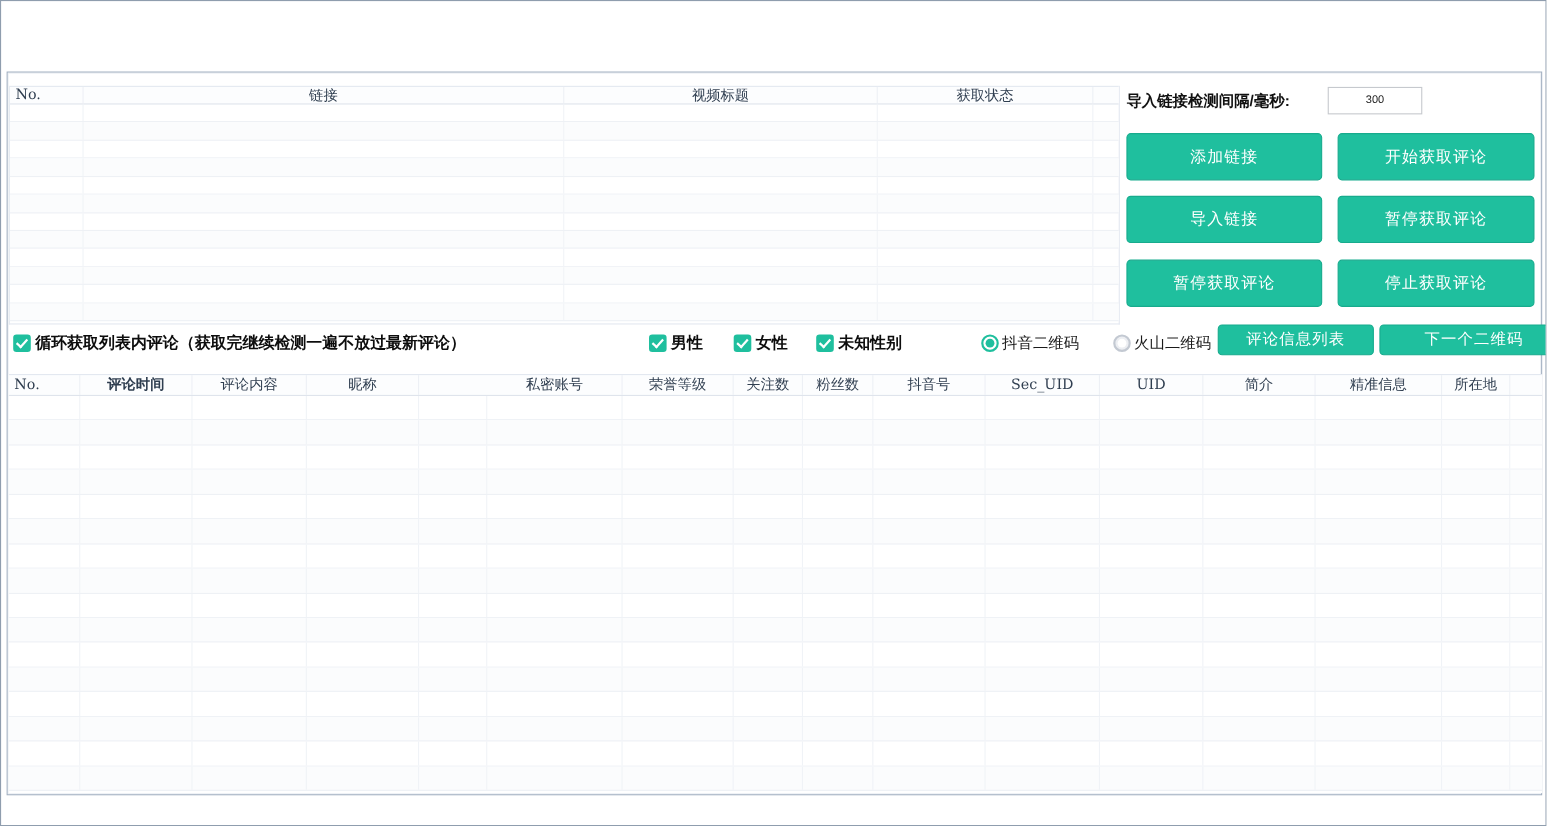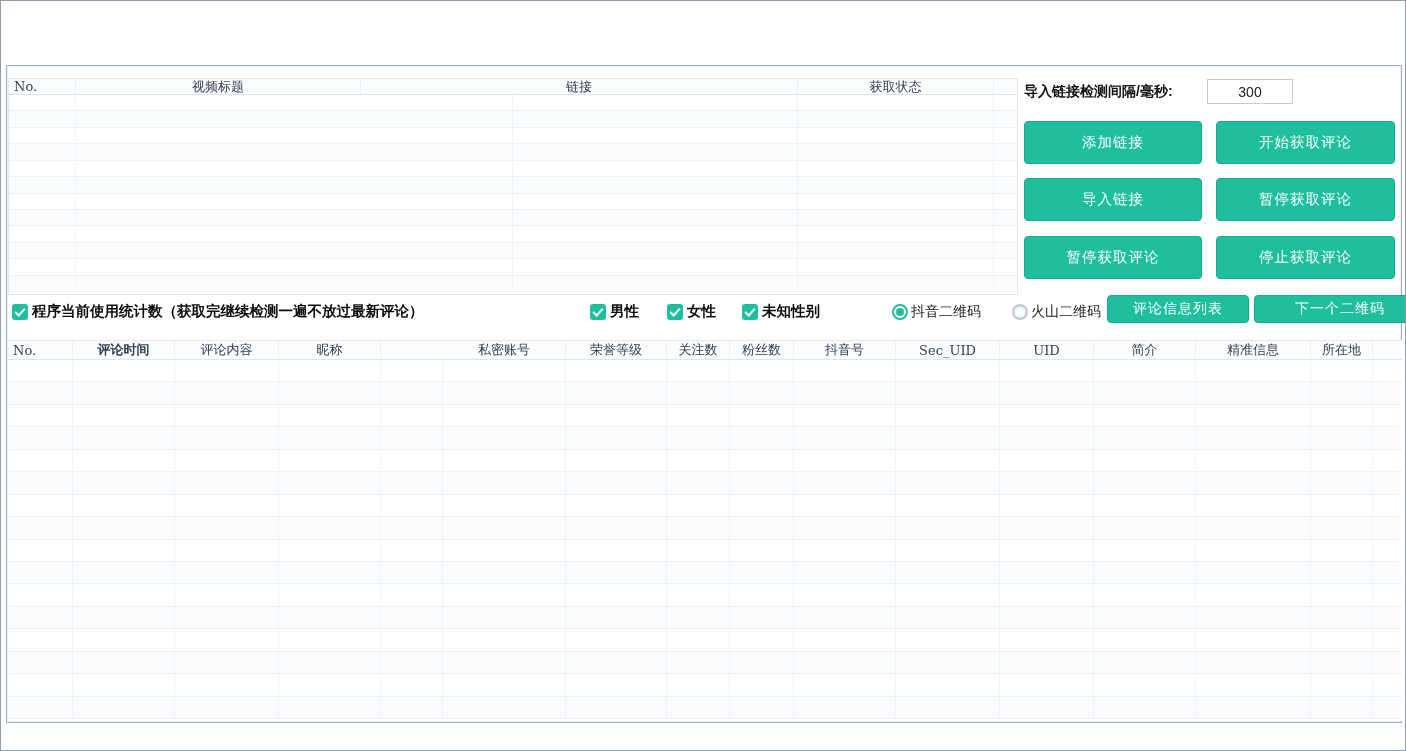--- a/index.html
+++ b/index.html
@@ -47,21 +47,21 @@
   .tbl-head .cell:last-child{ border-right:none; }
   .tbl-body{ display:flex; flex-direction:column; }
   .tbl-row{ display:flex; border-bottom:1px solid #eef1f5; flex:1 0 auto; }
   .tbl-row:nth-child(even){ background:#fbfcfd; }
   .tbl-row .cell{ border-right:1px solid #f0f3f7; height:100%; }
   .tbl-row .cell:last-child{ border-right:none; }
   .tbl.bordered{ border:1px solid #e3e8f0; border-top:none; }
   
   .ctl-label{ position:absolute; font-size:14px; font-weight:bold; color:#111; white-space:nowrap; }
   .interval-input{ position:absolute; border:1px solid #c6c9ce; background:#fff;
-    font-size:14px; color:#222; text-align:center; outline:none; font-family:"Liberation Sans",sans-serif; }
+    font-size:10px; color:#222; text-align:center; outline:none; font-family:"Liberation Sans",sans-serif; }
   .green-btn{ position:absolute; background:#1fbf9e; border:1px solid #17ab8d; border-radius:4px;
     color:#fff; font-size:14.5px; display:flex; align-items:center; justify-content:center;
     cursor:pointer; white-space:nowrap; letter-spacing:1px; }
   .green-btn.small{ font-size:14px; border-radius:4px; }
   
   .chk-item{ position:absolute; display:flex; align-items:center; cursor:pointer; }
   .chk-box{ width:16px; height:16px; border-radius:3px; background:#1fbf9e; position:relative; flex:0 0 auto; }
   .chk-box::after{ content:""; position:absolute; left:5px; top:2px; width:4px; height:8px;
     border:solid #fff; border-width:0 2px 2px 0; transform:rotate(42deg); }
   .chk-label{ margin-left:4px; font-size:14.5px; font-weight:bold; color:#0d0d0d; white-space:nowrap; }
@@ -106,22 +106,22 @@
         <div class="tab-inner">拓客UID转手机</div>
       </div>
     </div>
 
   <div class="panel">
     <div class="panel-inner">
 
       <div class="tbl bordered" id="link-table" style="left:0; top:11px; width:1010px; height:217px;">
           <div class="tbl-head" style="height: 17px;">
             <div class="cell first" style="width: 67px; flex: 0 0 67px;">No.</div>
+            <div class="cell" style="width: 437px; flex: 0 0 437px;">链接</div>
             <div class="cell" style="width: 285px; flex: 0 0 285px;">视频标题</div>
-            <div class="cell" style="width: 437px; flex: 0 0 437px;">链接</div>
             <div class="cell" style="width: 196px; flex: 0 0 196px;">获取状态</div>
             <div class="cell" style="width: 23px; flex: 0 0 23px;"></div>
           </div>
           <div class="tbl-body" style="height: calc(100% - 19px);">
             <div class="tbl-row">
               <div class="cell" style="width: 67px; flex: 0 0 67px;"></div>
               <div class="cell" style="width: 437px; flex: 0 0 437px;"></div>
               <div class="cell" style="width: 285px; flex: 0 0 285px;"></div>
               <div class="cell" style="width: 196px; flex: 0 0 196px;"></div>
               <div class="cell" style="width: 23px; flex: 0 0 23px;"></div>
@@ -218,21 +218,21 @@
           <div class="green-btn" style="left: 1208px; width: 179px; top: 169px; height: 43px;">停止获取评论</div>
         </div>
 
       <div id="qr-buttons">
           <div class="green-btn small" style="left: 1099px; top: 228px; width: 142px; height: 28px;">评论信息列表</div>
           <div class="green-btn small" style="left: 1246px; top: 228px; width: 172px; height: 28px;">下一个二维码</div>
         </div>
 
       <div class="chk-item" style="left:4px; top:235px;">
         <div class="chk-box"></div>
-        <div class="chk-label">程序当前使用统计数（获取完继续检测一遍不放过最新评论）</div>
+        <div class="chk-label">循环获取列表内评论（获取完继续检测一遍不放过最新评论）</div>
       </div>
 
       <div id="gender-checkboxes">
           <div class="chk-item" style="left: 582px; top: 235px;">
             <div class="chk-box"></div>
             <div class="chk-label">男性</div>
           </div>
           <div class="chk-item" style="left: 659px; top: 235px;">
             <div class="chk-box"></div>
             <div class="chk-label">女性</div>

